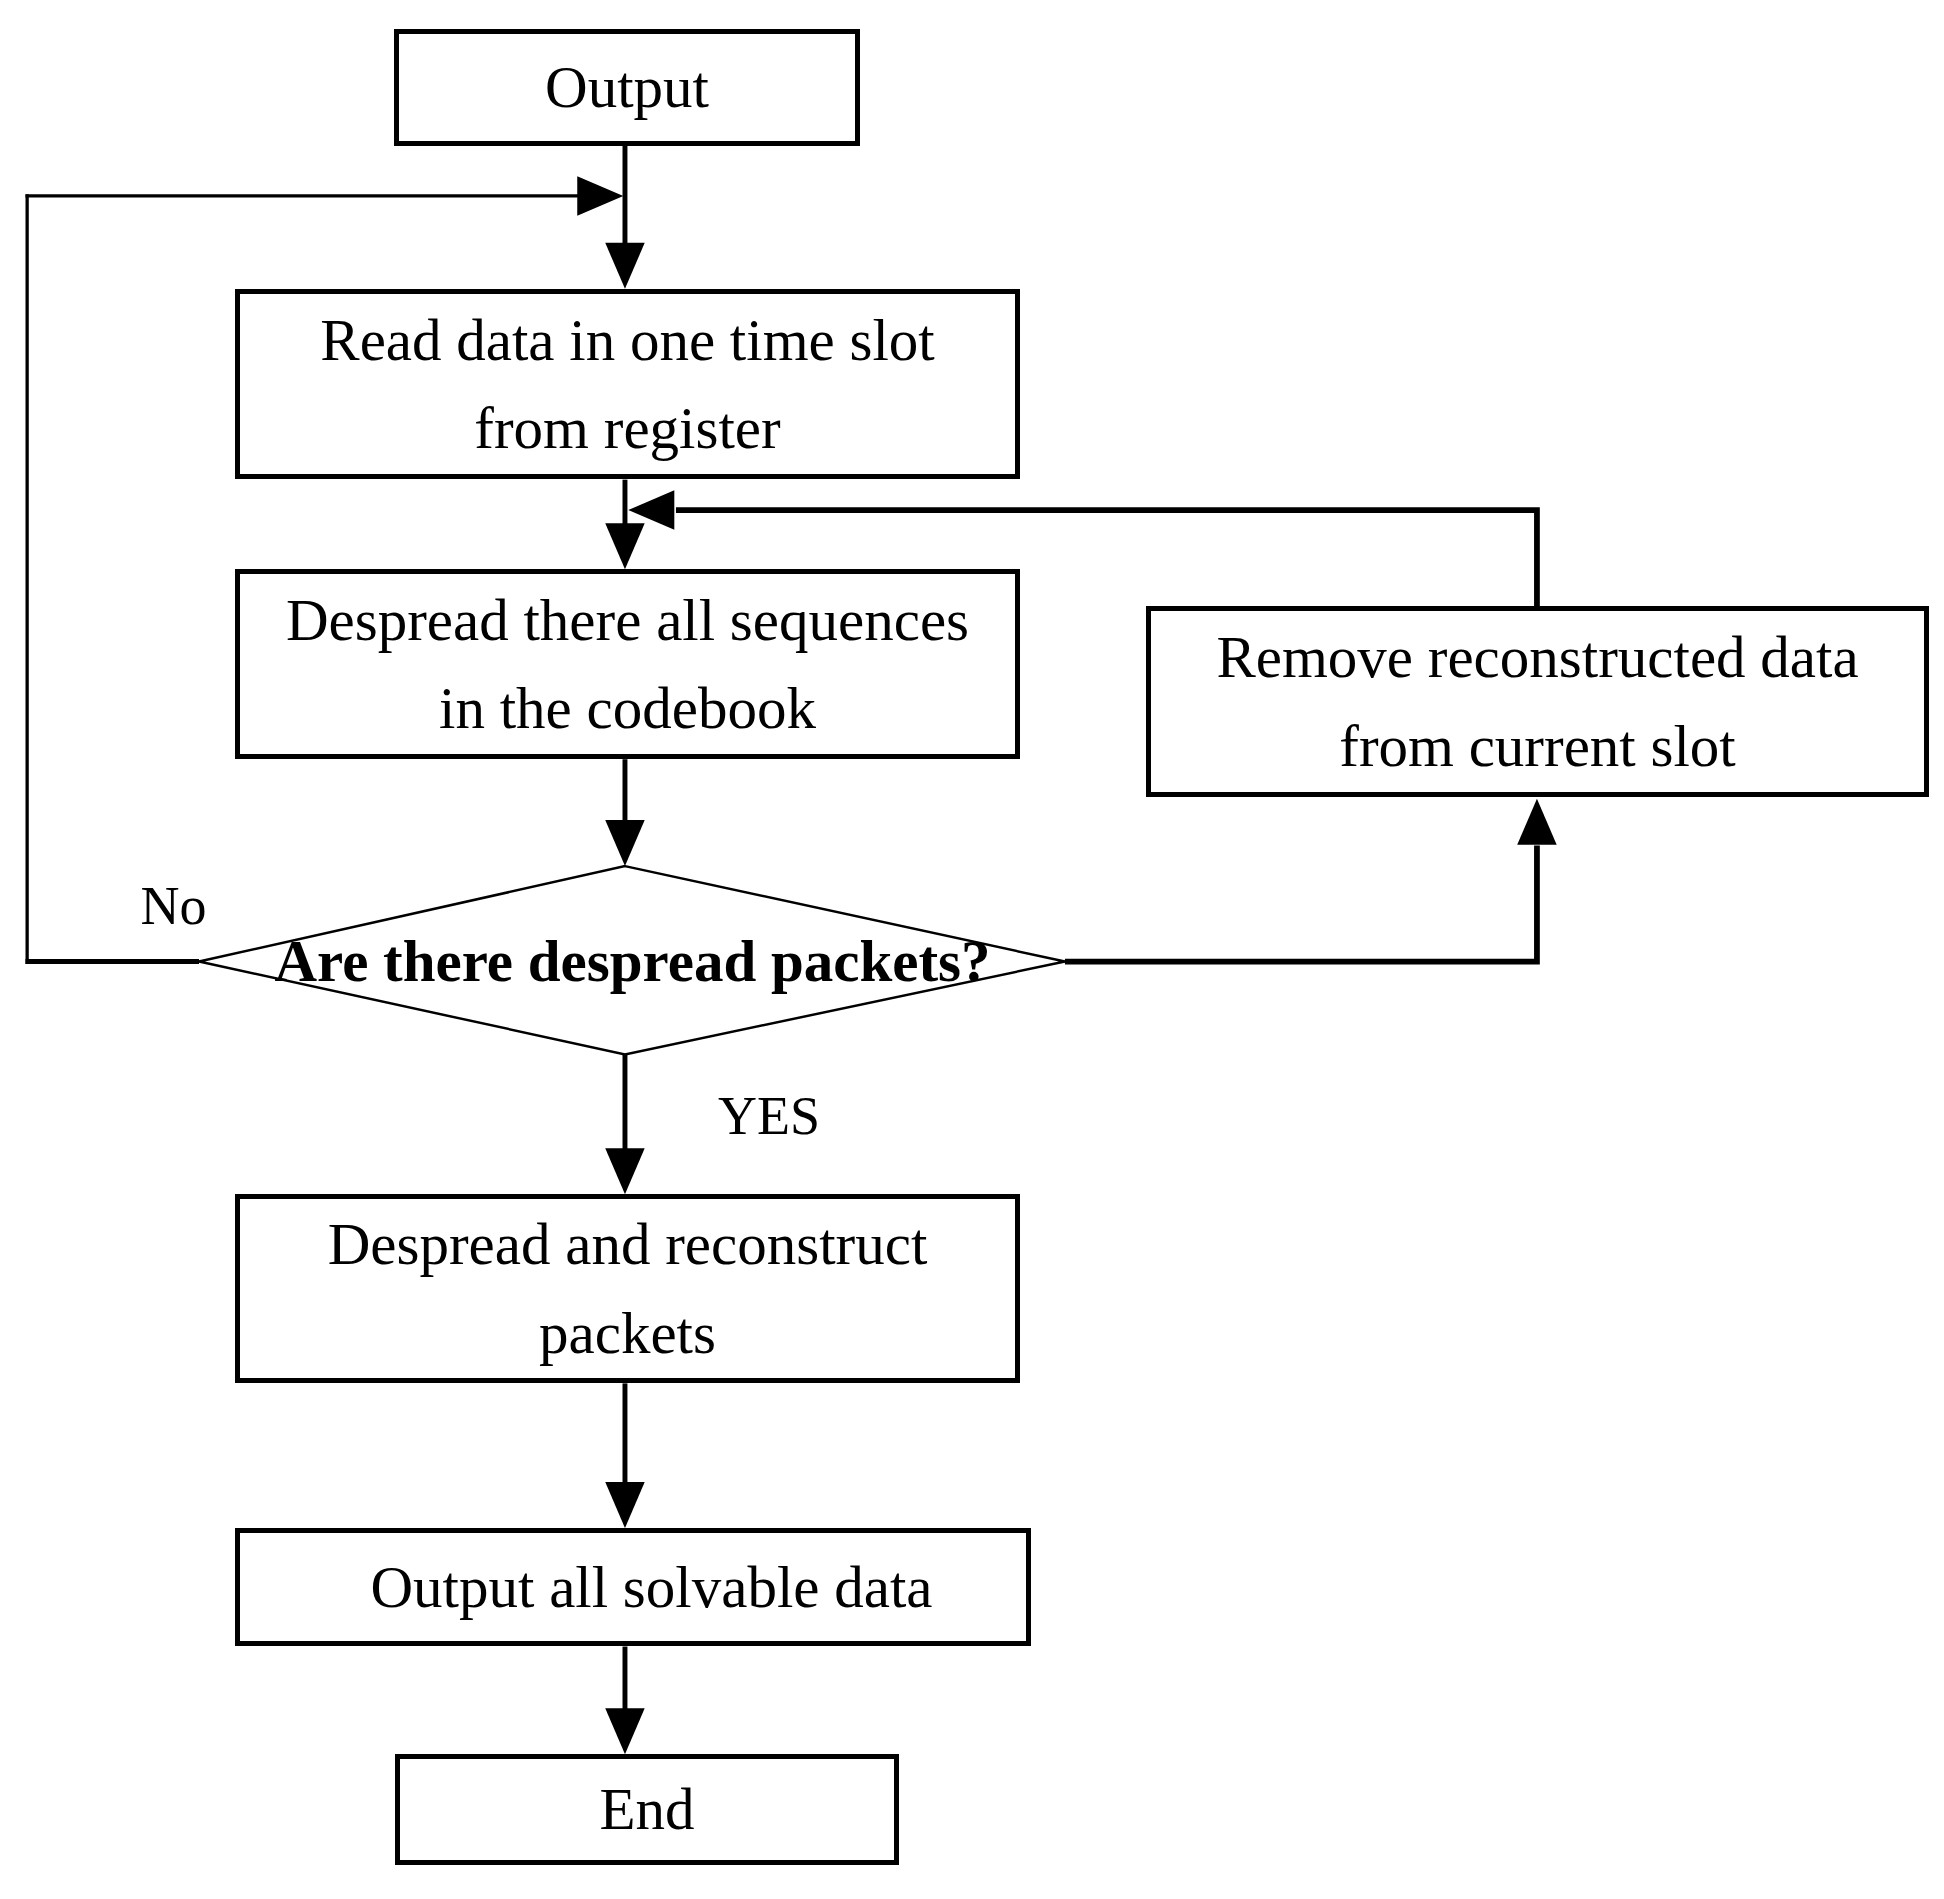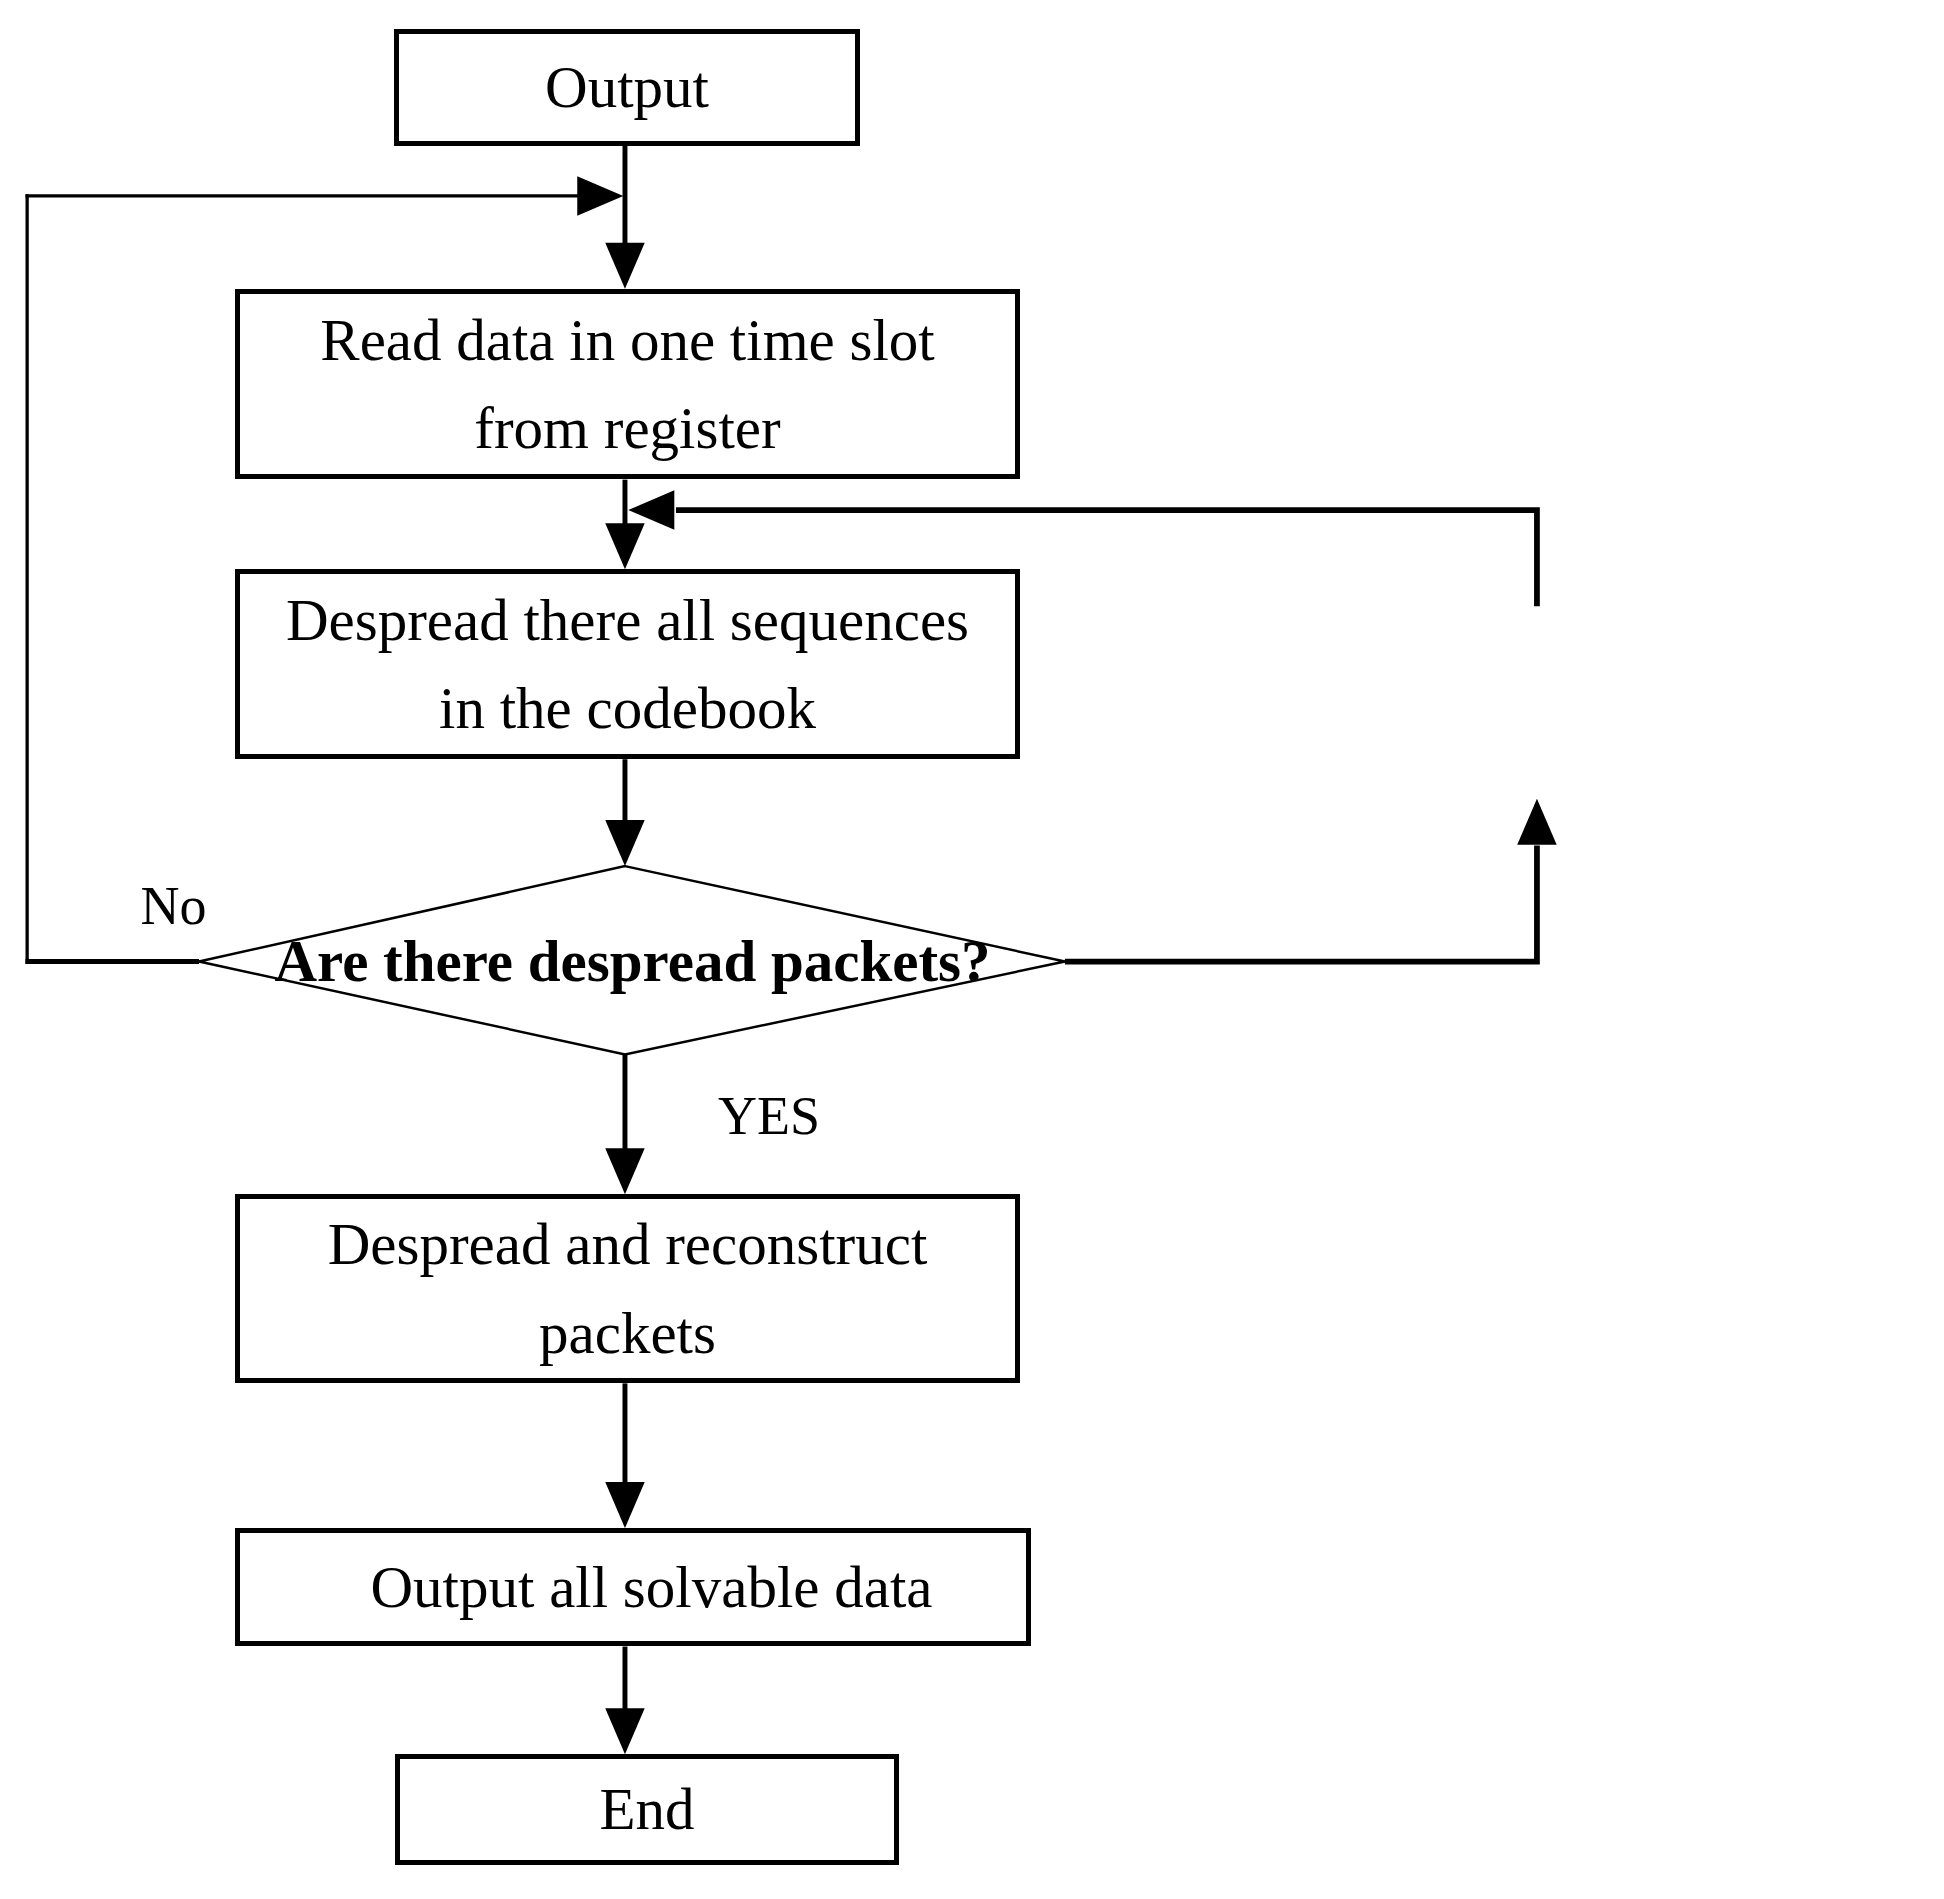--- a/index.html
+++ b/index.html
@@ -126,20 +126,21 @@
       <polygon points="760,2133 736,2077 784,2077" fill="#000000"></polygon>
     </g>
   </svg>
 
   <div class="node node-start">Output</div>
 
   <div class="node node-read">Read data in one time slot from register</div>
 
   <div class="node node-despread">Despread there all sequences in the codebook</div>
 
+  <div class="node node-remove">Remove reconstructed data from current slot</div>
 
   <div class="decision-label">Are there despread packets?</div>
 
   <div class="node node-reconstruct">Despread and reconstruct packets</div>
 
   <div class="node node-output">Output all solvable data</div>
 
   <div class="node node-end">End</div>
 
   <div class="edge-label edge-label-no">No</div>

